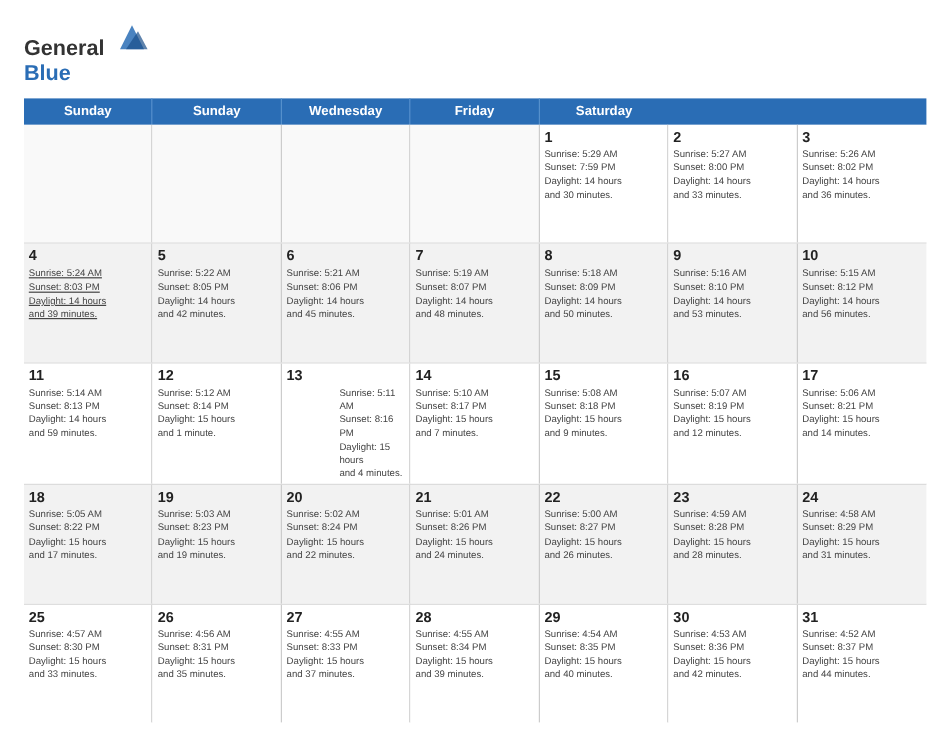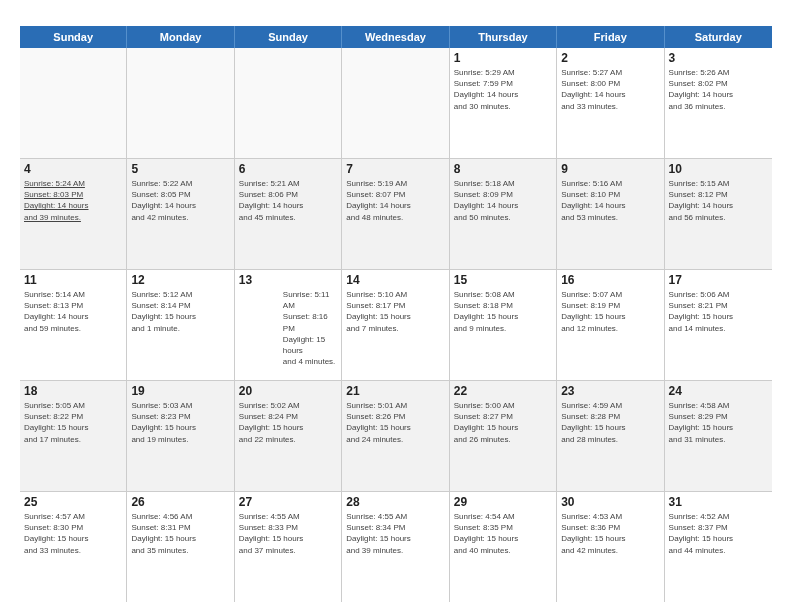--- a/index.html
+++ b/index.html
@@ -108,29 +108,38 @@
       font-size: 8px;
       color: #444;
       line-height: 1.4;
     }
   </style>
 </head>
 <body>
 
 <div class="page">
   <div class="header">
+    <div class="logo">
+      <div>
+        <span class="logo-text-general">General</span>
+        <svg class="logo-icon" viewBox="0 0 30 30" xmlns="http://www.w3.org/2000/svg">
+          <polygon points="5,25 15,5 25,25" fill="#2a6db5" opacity="0.85"></polygon>
+          <polygon points="10,25 20,10 28,25" fill="#1a4f8a" opacity="0.7"></polygon>
+        </svg>
+        <br>
+        <span class="logo-text-blue">Blue</span>
+      </div>
+    </div>
   </div>
 
   <div class="calendar">
     <div class="cal-header">
       <div class="cal-header-cell">Sunday</div>
-      <div class="cal-header-cell">Monday</div>
       <div class="cal-header-cell">Sunday</div>
       <div class="cal-header-cell">Wednesday</div>
-      <div class="cal-header-cell">Thursday</div>
       <div class="cal-header-cell">Friday</div>
       <div class="cal-header-cell">Saturday</div>
     </div>
     <div class="cal-body" id="cal-body">
     <div class="cal-week">
           <div class="cal-cell empty"></div>
           <div class="cal-cell empty"></div>
           <div class="cal-cell empty"></div>
           <div class="cal-cell empty"></div>
           <div class="cal-cell">

